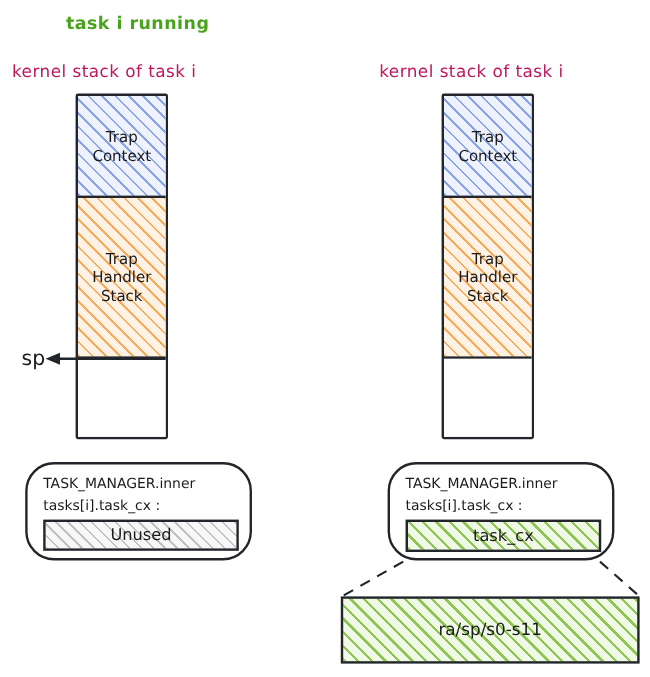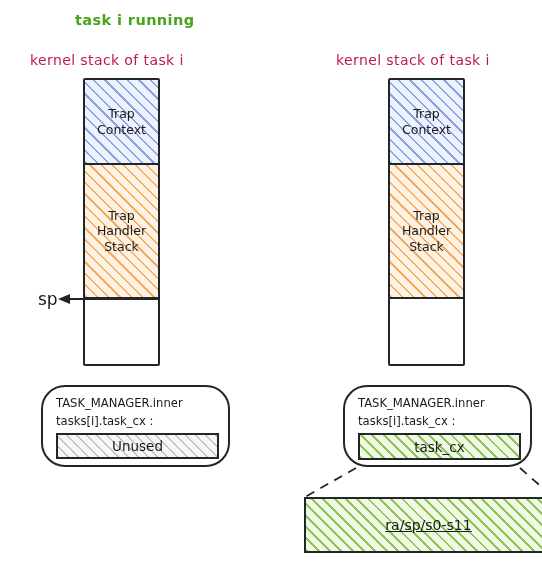--- a/index.html
+++ b/index.html
@@ -14,21 +14,20 @@
     overflow: hidden;
     font-family: "DejaVu Sans", sans-serif;
     color: #1b1b1b;
   }
 
   .canvas {
     position: absolute;
     left: 0; top: 0;
     width: 482px;
     height: 564px;
-    margin-left: 20px;
   }
 
   
   .label {
     position: absolute;
     white-space: nowrap;
     font-family: "DejaVu Sans", sans-serif;
     letter-spacing: 0.4px;
   }
   .state-label {
@@ -153,21 +152,20 @@
   
   .detail-box {
     position: absolute;
     box-sizing: border-box;
     border: 2.2px solid #22262b;
     display: flex;
     align-items: center;
     justify-content: center;
     font-size: 14px;
     color: #1b1b1b;
-    text-decoration: underline;
   }
 
   .connector {
     position: absolute;
     top: 0; left: 0;
     width: 542px;
     height: 564px;
     pointer-events: none;
   }
 </style>

